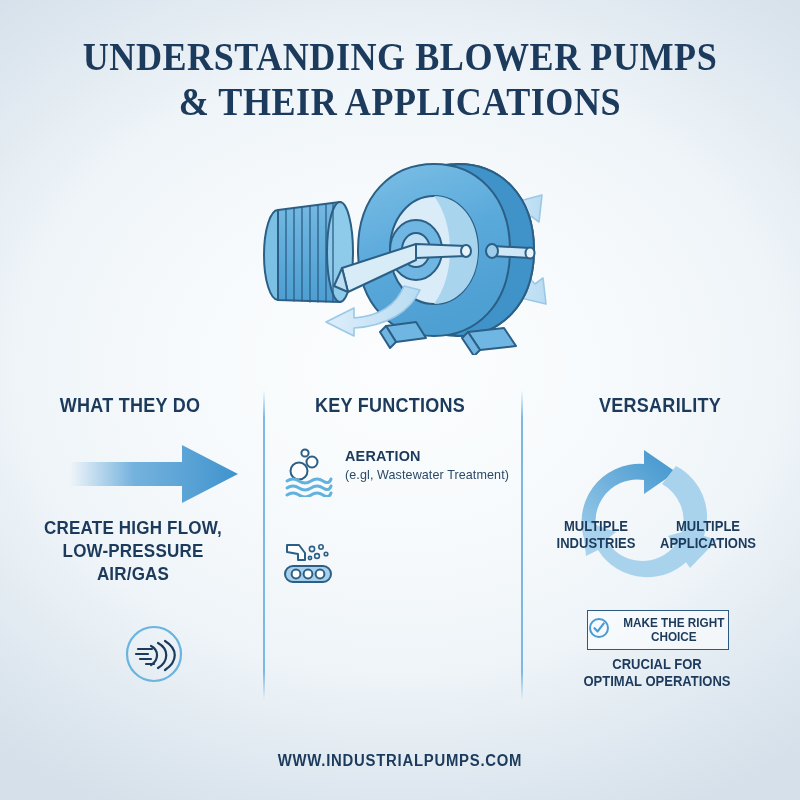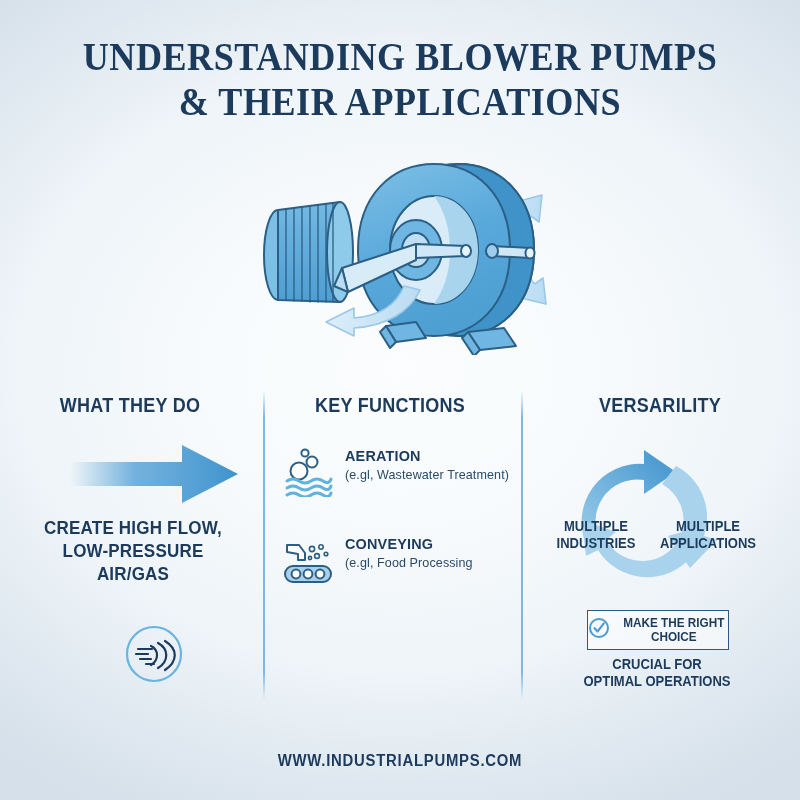--- a/index.html
+++ b/index.html
@@ -262,24 +262,20 @@
 
         <g fill="none" stroke="#2b5f85" stroke-width="1.6">
           <circle cx="29" cy="14" r="2.6"></circle>
           <circle cx="38" cy="12" r="2.2"></circle>
           <circle cx="34" cy="21" r="2.4"></circle>
           <circle cx="43" cy="19" r="1.8"></circle>
           <circle cx="27" cy="23" r="1.6"></circle>
         </g>
       </svg>
     </div>
-    <div class="fn-txt">
-      <div class="fn-title">CONVEYING</div>
-      <div class="fn-sub">(e.gl, Food Processing</div>
-    </div>
   </div>
 
 
   <div class="cycle">
     <svg width="200" height="160" viewBox="0 0 200 160">
       <defs>
         <linearGradient id="gCycTop" x1="0" y1="1" x2="1" y2="0">
           <stop offset="0%" stop-color="#9ccdea"></stop>
           <stop offset="100%" stop-color="#3f93cd"></stop>
         </linearGradient>

